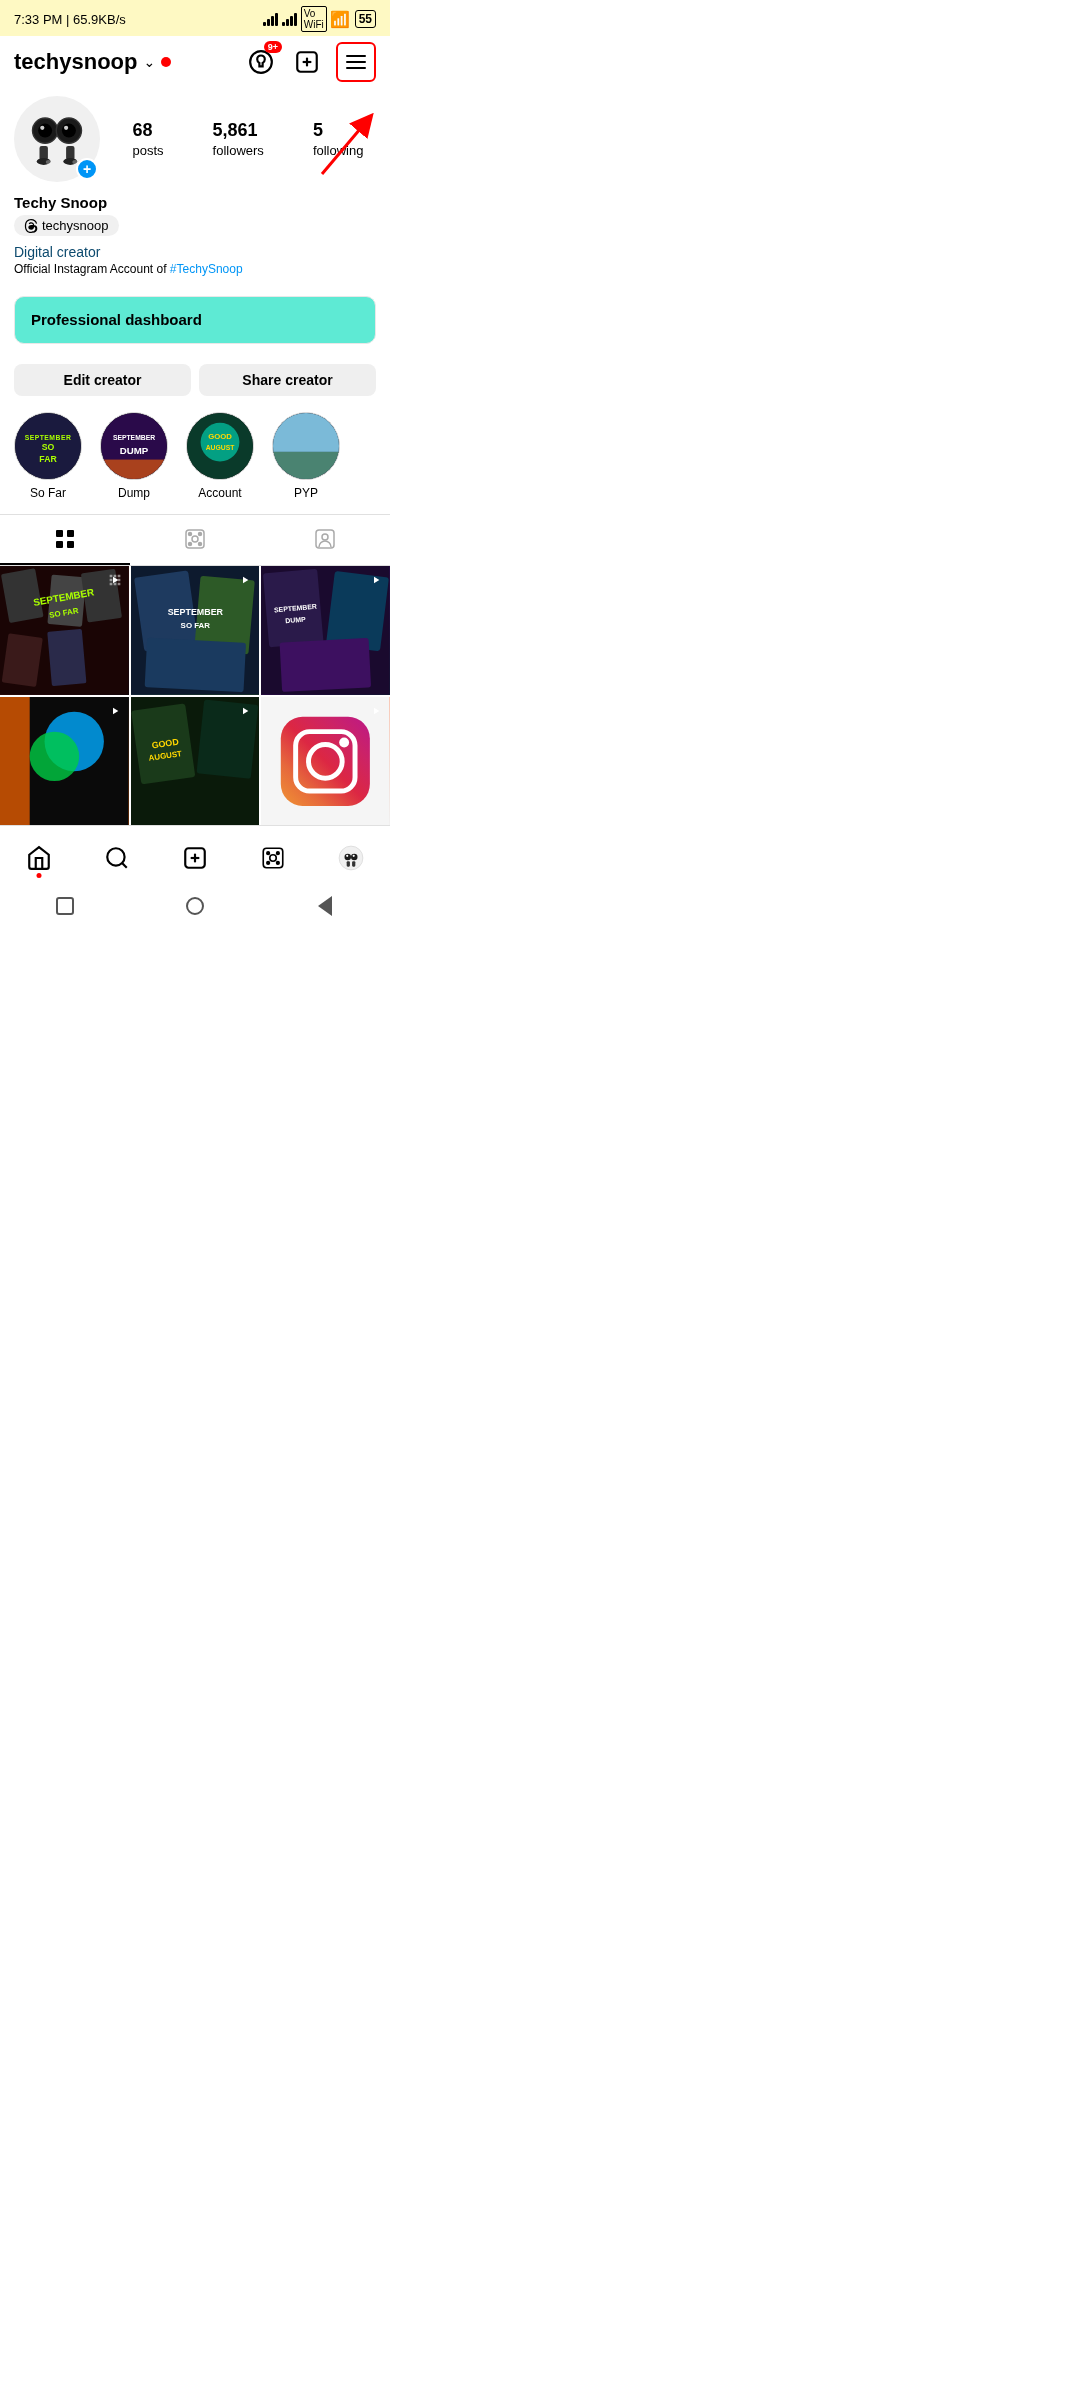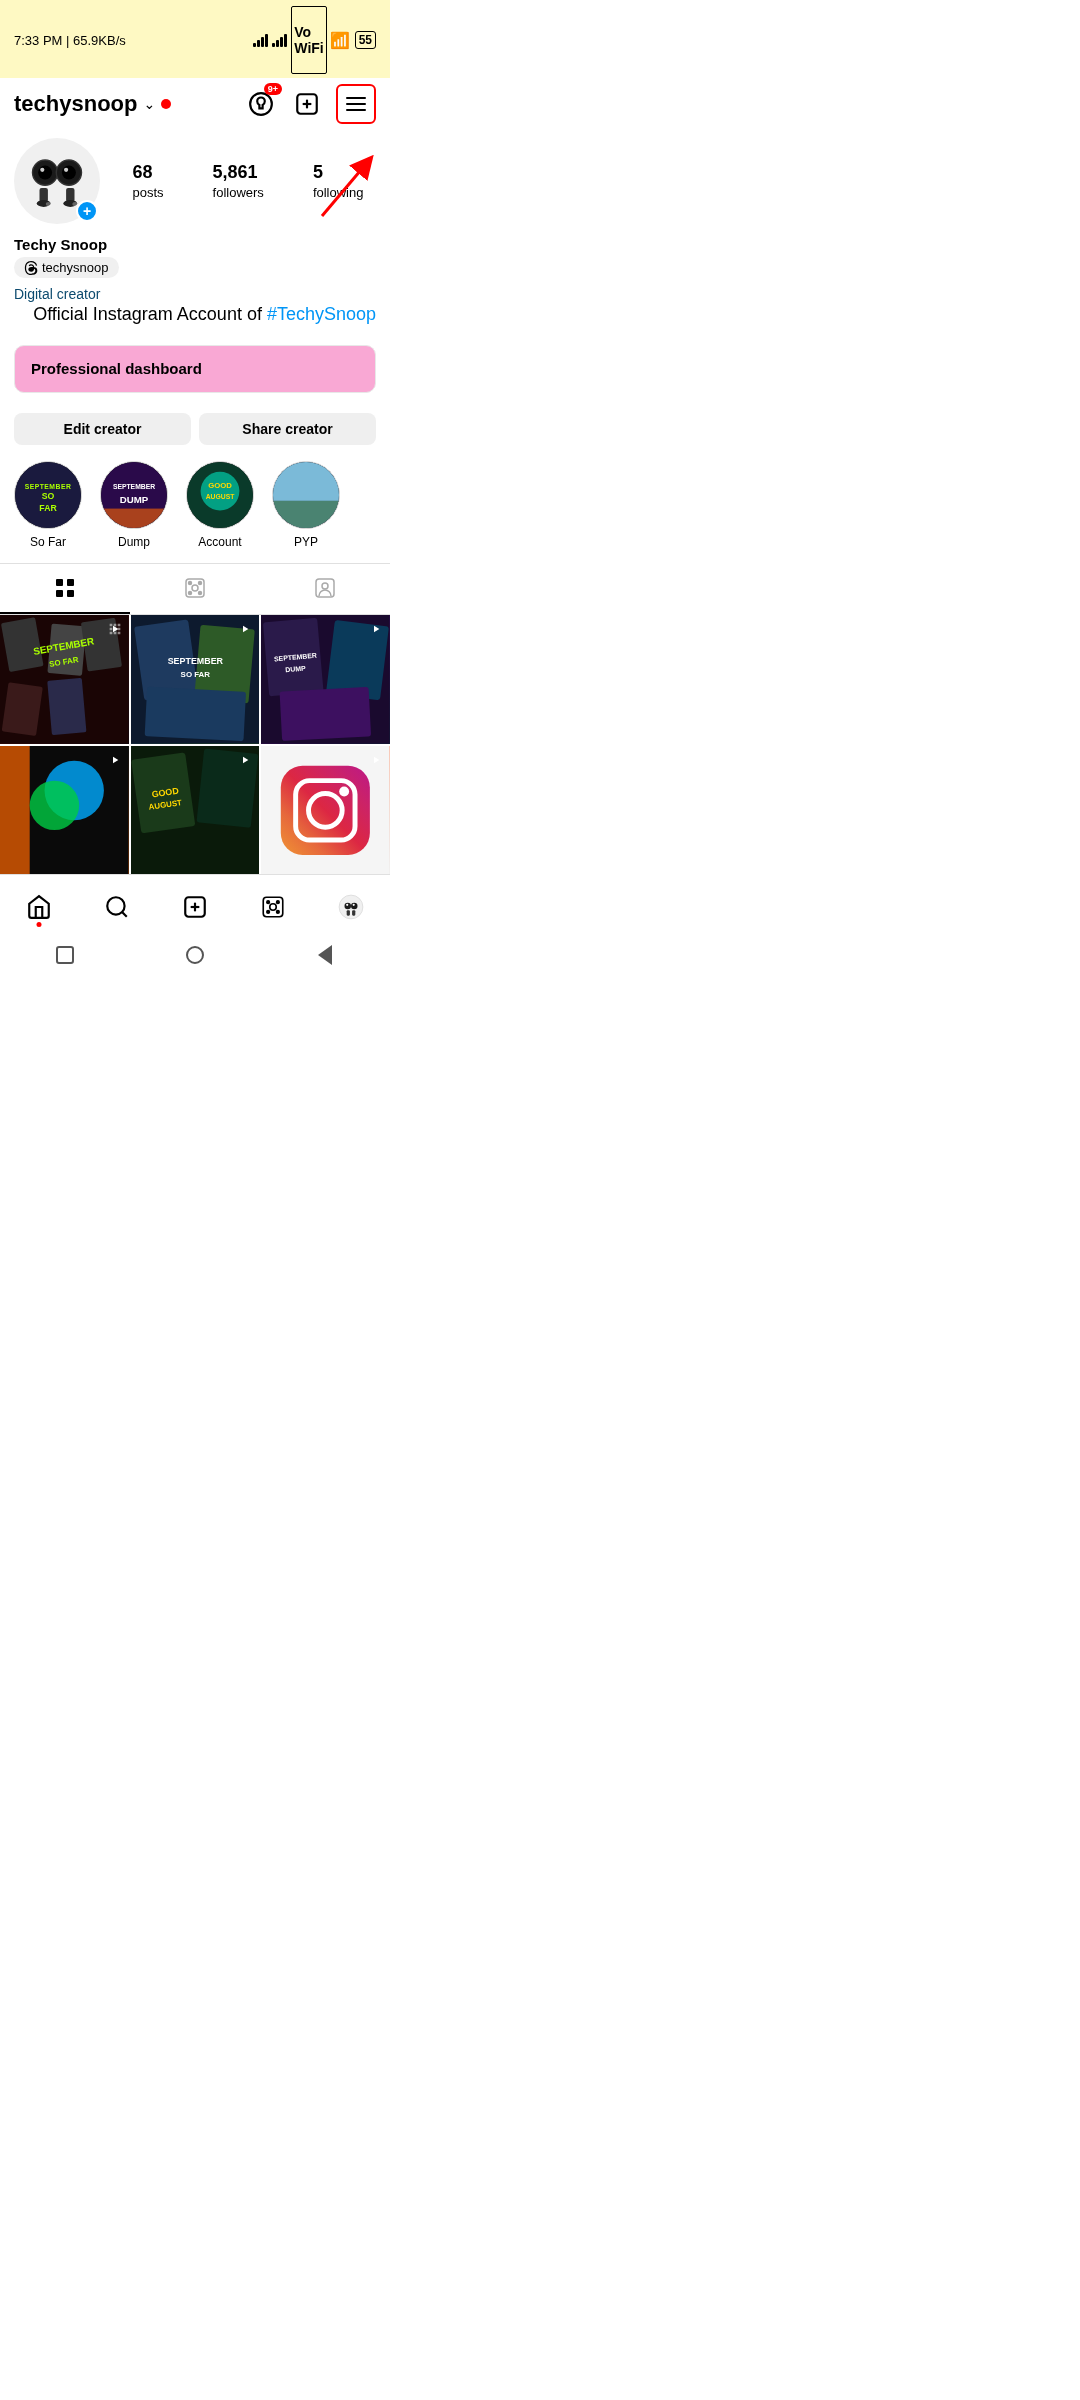--- a/index.html
+++ b/index.html
@@ -31,25 +31,25 @@
       align-items: center;
       gap: 4px;
     }
     .signal-bars { display: flex; gap: 1px; align-items: flex-end; }
     .signal-bar {
       width: 3px;
       background: #000;
       border-radius: 1px;
     }
     .vo-wifi {
-      font-size: 14px;
-      font-weight: 700;
+      font-size: 10px;
+      font-weight: 400;
       color: #000;
       border: 1px solid #000;
-      padding: 17px 2px;
+      padding: 1px 2px;
       border-radius: 2px;
     }
     .battery-box {
       display: flex;
       align-items: center;
       gap: 1px;
       font-size: 12px;
       font-weight: 600;
       border: 1.5px solid #000;
       border-radius: 3px;
@@ -225,32 +225,31 @@
     .threads-icon {
       width: 14px;
       height: 14px;
     }
     .bio-category {
       font-size: 14px;
       color: #0c4a6e;
       margin-bottom: 2px;
     }
     .bio-text {
-      font-size: 18px;
-      color: #000;
-      text-align: right;
+      font-size: 12px;
+      color: #000;
     }
     .bio-link {
       color: #0095f6;
     }
 
     
     .pro-dashboard {
       margin: 10px 14px;
-      background: #f9a8d4;
+      background: #5eead4;
       border-radius: 10px;
       padding: 14px 16px;
       border: 1px solid #e8e8e8;
     }
     .pro-dashboard-text {
       font-size: 15px;
       font-weight: 600;
       color: #000;
     }
 

